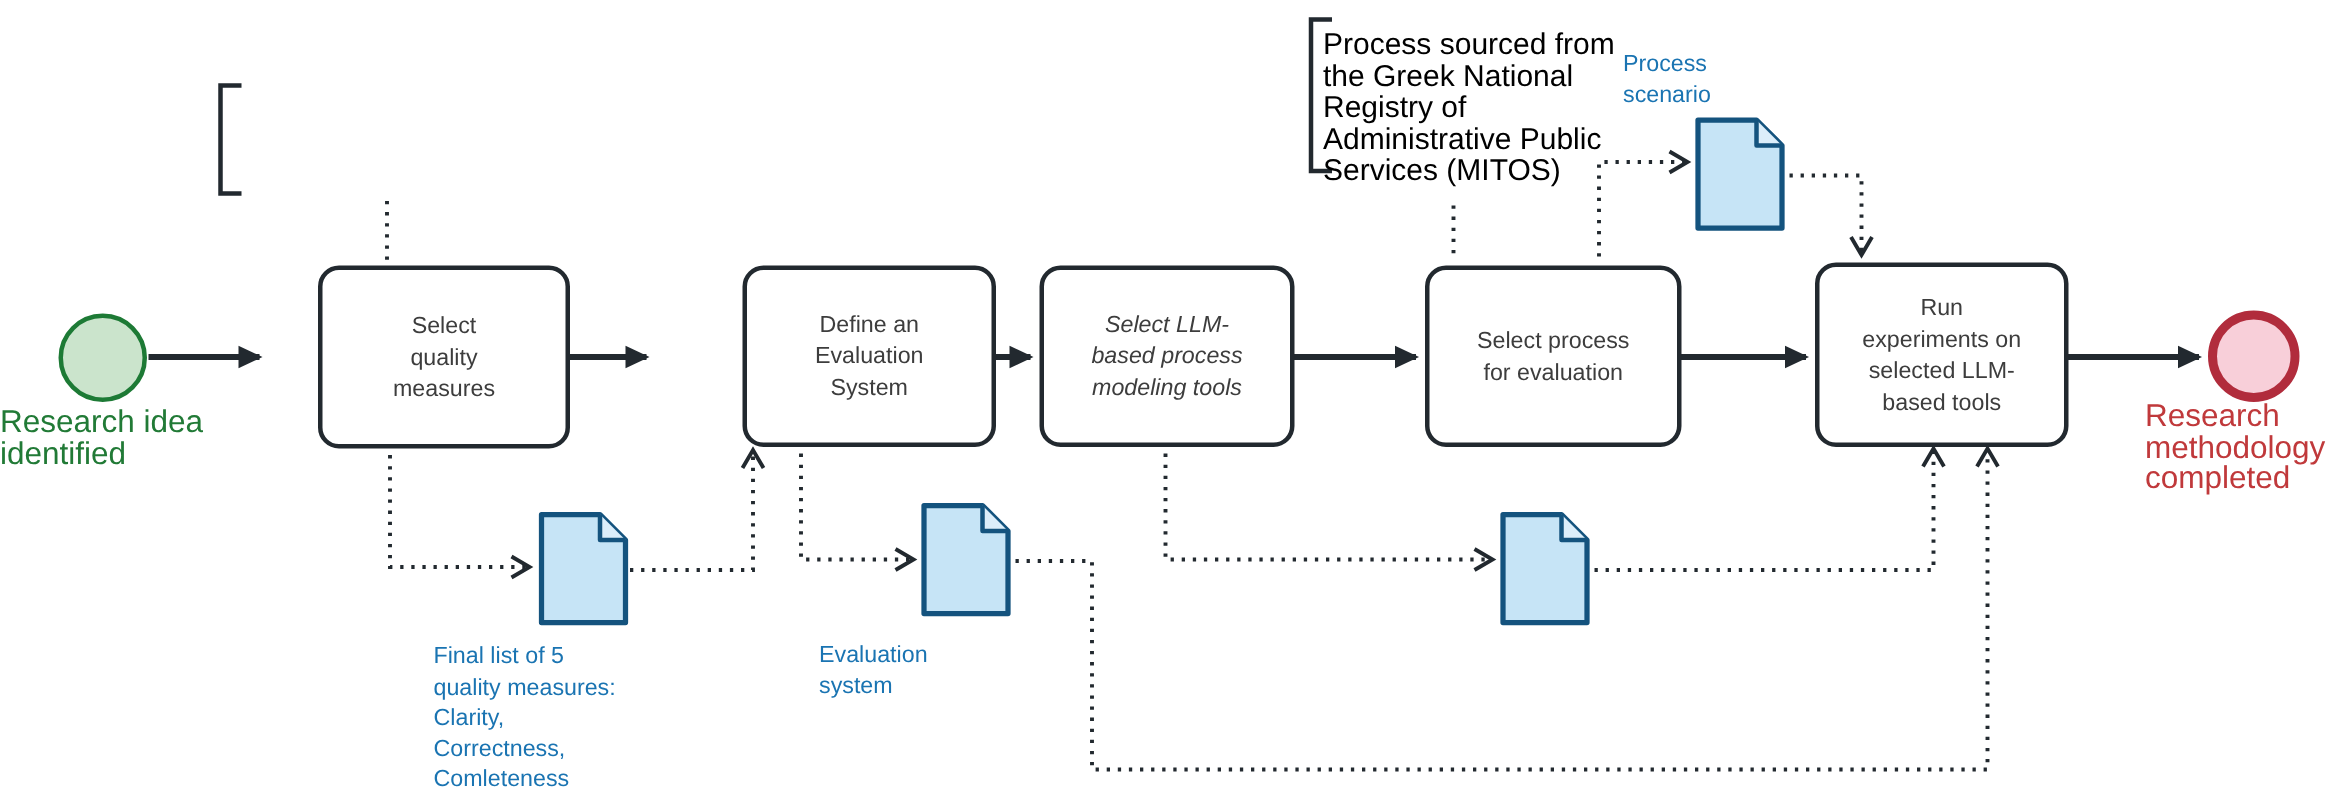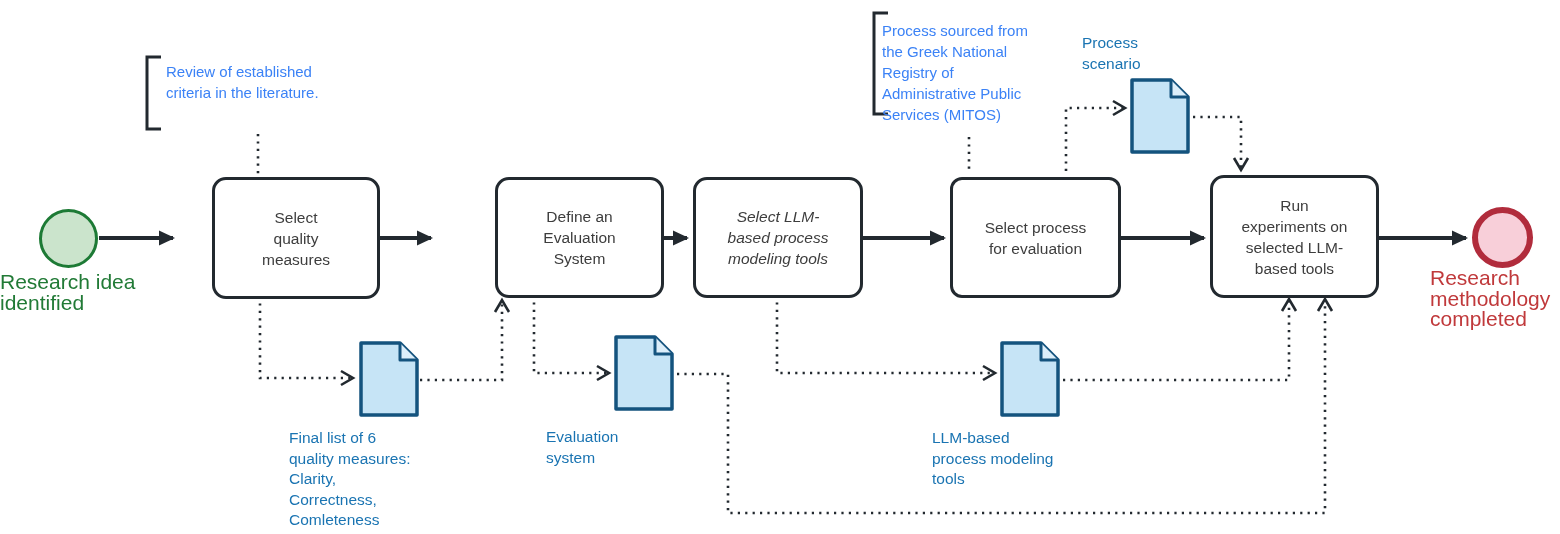--- a/index.html
+++ b/index.html
@@ -56,22 +56,22 @@
     text-align: left;
     font-size: 21px;
     line-height: 20.5px;
     white-space: pre-line;
   }
   .label-start { left: 0px; top: 272px; width: 137px; color: #217a36; }
   .label-end   { left: 1430px; top: 268px; width: 143px; color: #c0393b; }
   .annotation-text {
     position: absolute;
     z-index: 2;
-    color: #3b82f6;
-    font-size: 15px;
+    color: #000000;
+    font-size: 20px;
     line-height: 21px;
     white-space: pre-line;
     text-align: left;
   }
   .annot-1 { left: 166px; top: 61px;  width: 220px; }
   .annot-2 { left: 882px; top: 20px;  width: 210px; }
   .doc {
     position: absolute;
     z-index: 2;
     width: 62px; height: 78px;
@@ -148,38 +148,36 @@
   <div class="task" style="left:455px; top:177px; width:163px; height:115px;margin-left:40px;">
     <span>Define an
 Evaluation
 System</span>
   </div>
   <div class="task" style="left:693px; top:177px; width:164px; height:115px;font-style:italic;">
     <span>Select LLM-
 based process
 modeling tools</span>
   </div>
-  <div class="task" style="left:950px; top:177px; width:165px; height:115px;border-radius:12px;">
+  <div class="task" style="left:950px; top:177px; width:165px; height:115px;">
     <span>Select process
 for evaluation</span>
   </div>
   <div class="task" style="left:1210px; top:175px; width:163px; height:117px;">
     <span>Run
 experiments on
 selected LLM-
 based tools</span>
   </div>
 
   <div class="event-circle event-end"></div>
   <div class="event-label label-end">Research
 methodology
 completed</div>
 
-  <div class="annotation-text annot-1">Review of established
-criteria in the literature.</div>
   <div class="annotation-text annot-2">Process sourced from
 the Greek National
 Registry of
 Administrative Public
 Services (MITOS)</div>
 
   <div class="doc doc-1">
     <svg width="62" height="78" viewBox="0 0 62 78" xmlns="http://www.w3.org/2000/svg">
       <path d="M3,3 H42 L59,20 V75 H3 Z" fill="#c6e4f6" stroke="#14537e" stroke-width="3.5" stroke-linejoin="round"></path>
       <path d="M42,3 V20 H59" fill="#dceefa" stroke="#14537e" stroke-width="3" stroke-linejoin="round"></path>
@@ -197,26 +195,23 @@
       <path d="M42,3 V20 H59" fill="#dceefa" stroke="#14537e" stroke-width="3" stroke-linejoin="round"></path>
     </svg>
   </div>
   <div class="doc doc-4">
     <svg width="62" height="78" viewBox="0 0 62 78" xmlns="http://www.w3.org/2000/svg">
       <path d="M3,3 H42 L59,20 V75 H3 Z" fill="#c6e4f6" stroke="#14537e" stroke-width="3.5" stroke-linejoin="round"></path>
       <path d="M42,3 V20 H59" fill="#dceefa" stroke="#14537e" stroke-width="3" stroke-linejoin="round"></path>
     </svg>
   </div>
 
-  <div class="doc-label doc-label-1">Final list of 6
+  <div class="doc-label doc-label-1">Final list of 5
 quality measures:
 Clarity,
 Correctness,
 Comleteness</div>
   <div class="doc-label doc-label-2">Evaluation
 system</div>
-  <div class="doc-label doc-label-3">LLM-based
-process modeling
-tools</div>
   <div class="doc-label doc-label-4">Process
 scenario</div>
 
 </div>
 
 </body></html>

